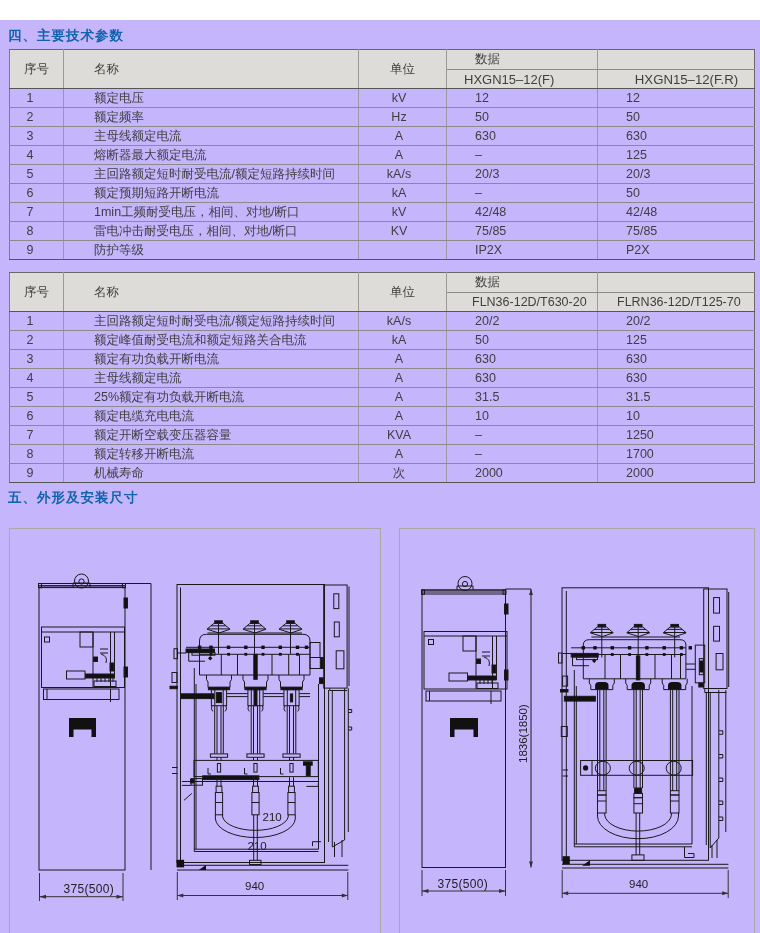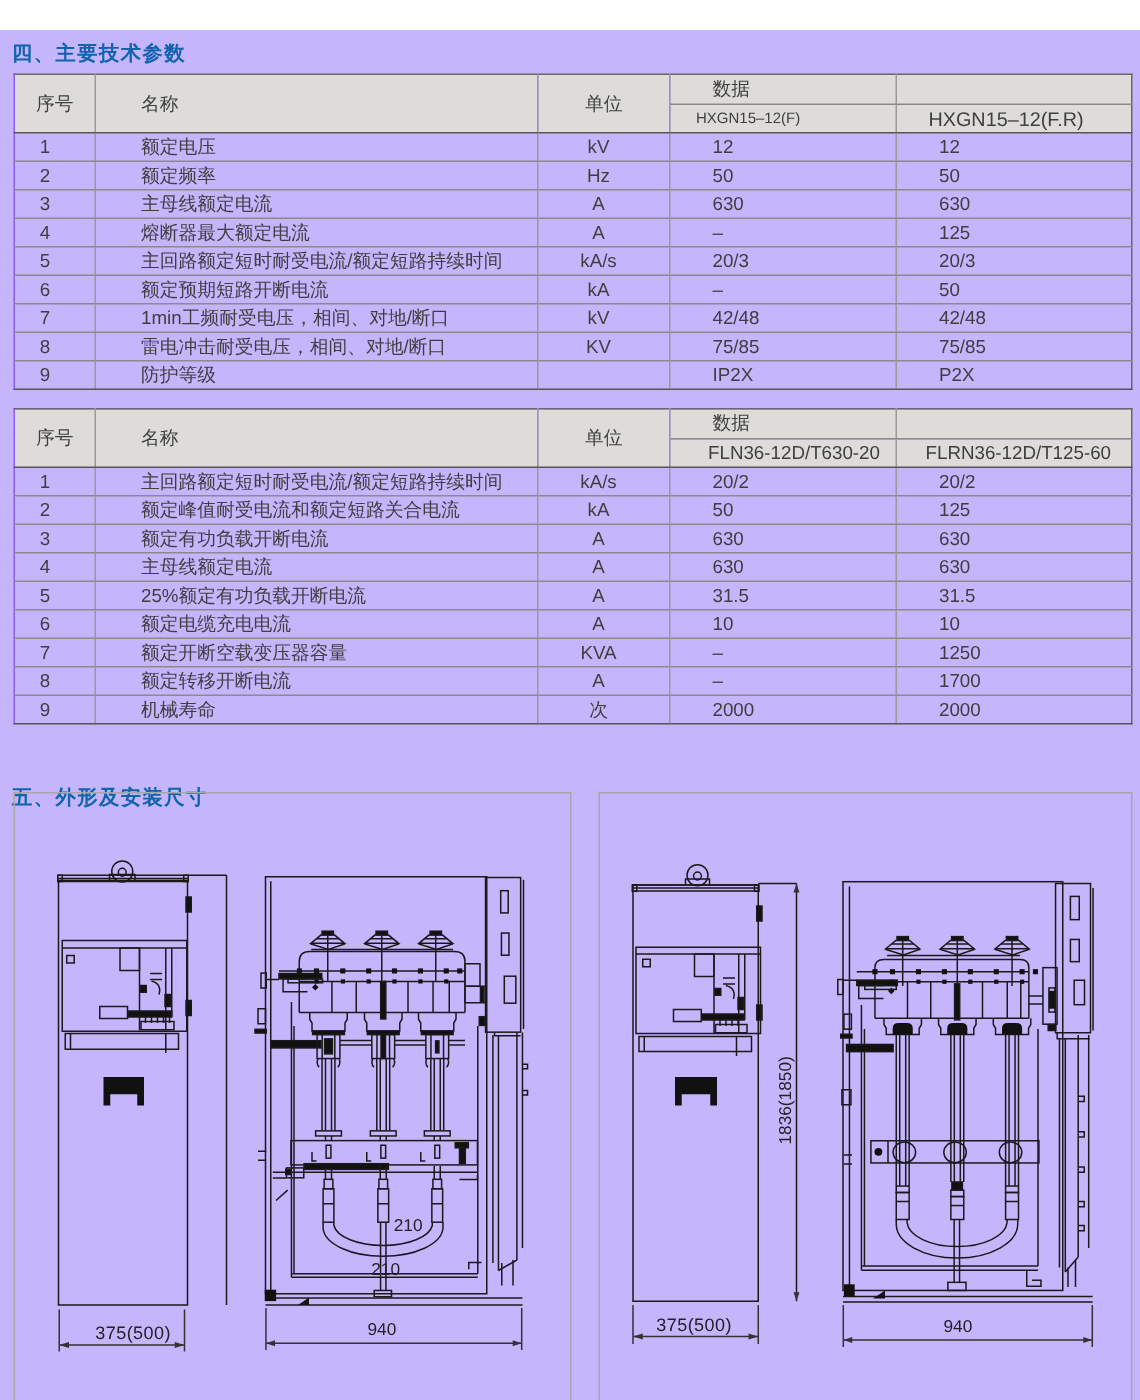--- a/index.html
+++ b/index.html
@@ -39,22 +39,22 @@
       </colgroup>
     <tbody>
         <tr class="hd" style="height:19px;">
       <td rowspan="2" class="lb tb bb rb c cn" style="height:38px;">序号</td>
       <td rowspan="2" class="tb bb rb p2 cn">名称</td>
       <td rowspan="2" class="tb bb rb c cn">单位</td>
       <td class="tb lt rb p1 cn">数据</td>
       <td class="tb lt ro"></td>
     </tr>
     <tr class="hd" style="height:18px;">
-      <td class="bb rb p1" style="font-size:10px;padding-left:17px;">HXGN15–12(F)</td>
-      <td class="bb ro p3" style="font-size:13.2px;">HXGN15–12(F.R)</td>
+      <td class="bb rb p1" style="font-size:13px;padding-left:17px;">HXGN15–12(F)</td>
+      <td class="bb ro p3" style="font-size:13.2px;text-align:center;">HXGN15–12(F.R)</td>
     </tr>
     <tr style="height:19px;">
           <td class="lb lt rb n">1</td>
           <td class="lt rb p2 cn">额定电压</td>
           <td class="lt rb u">kV</td>
           <td class="lt rb p1">12</td>
           <td class="lt ro p1">12</td>
         </tr>
     <tr style="height:19px;">
           <td class="lb lt rb n">2</td>
@@ -126,21 +126,21 @@
     <tbody>
         <tr class="hd" style="height:19px;">
       <td rowspan="2" class="lb tb bb rb c cn" style="height:38px;">序号</td>
       <td rowspan="2" class="tb bb rb p2 cn">名称</td>
       <td rowspan="2" class="tb bb rb c cn">单位</td>
       <td class="tb lt rb p1 cn">数据</td>
       <td class="tb lt ro"></td>
     </tr>
     <tr class="hd" style="height:18px;">
       <td class="bb rb" style="padding-left:25px;">FLN36-12D/T630-20</td>
-      <td class="bb ro" style="padding-left:19px;">FLRN36-12D/T125-60</td>
+      <td class="bb ro" style="padding-left:19px;">FLRN36-12D/T125-70</td>
     </tr>
     <tr style="height:19px;">
           <td class="lb lt rb n">1</td>
           <td class="lt rb p2 cn">主回路额定短时耐受电流/额定短路持续时间</td>
           <td class="lt rb u">kA/s</td>
           <td class="lt rb p1">20/2</td>
           <td class="lt ro p1">20/2</td>
         </tr>
     <tr style="height:19px;">
           <td class="lb lt rb n">2</td>
@@ -194,21 +194,21 @@
     <tr style="height:19px;">
           <td class="lb bb rb n">9</td>
           <td class="bb rb p2 cn">机械寿命</td>
           <td class="bb rb u">次</td>
           <td class="bb rb p1">2000</td>
           <td class="bb ro p1">2000</td>
         </tr>
   </tbody>
     </table>
 
-  <div class="title" style="top:503px;">五、外形及安装尺寸</div>
+  <div class="title" style="top:469px;">五、外形及安装尺寸</div>
 
   <div style="position:absolute;left:9px;top:508px;width:370px;height:411px;border:1px solid #a8a8a8;"></div>
   <svg style="position:absolute;left:9px;top:508px;" width="372" height="412" viewBox="9 508 372 412" fill="none" stroke="#1a1a1a" stroke-width="1">
 
     <g>
       <rect x="39" y="567" width="86" height="283"></rect>
       <line x1="151" y1="563.5" x2="151" y2="850"></line>
       <line x1="125" y1="563.5" x2="151" y2="563.5"></line>
     </g>
 

